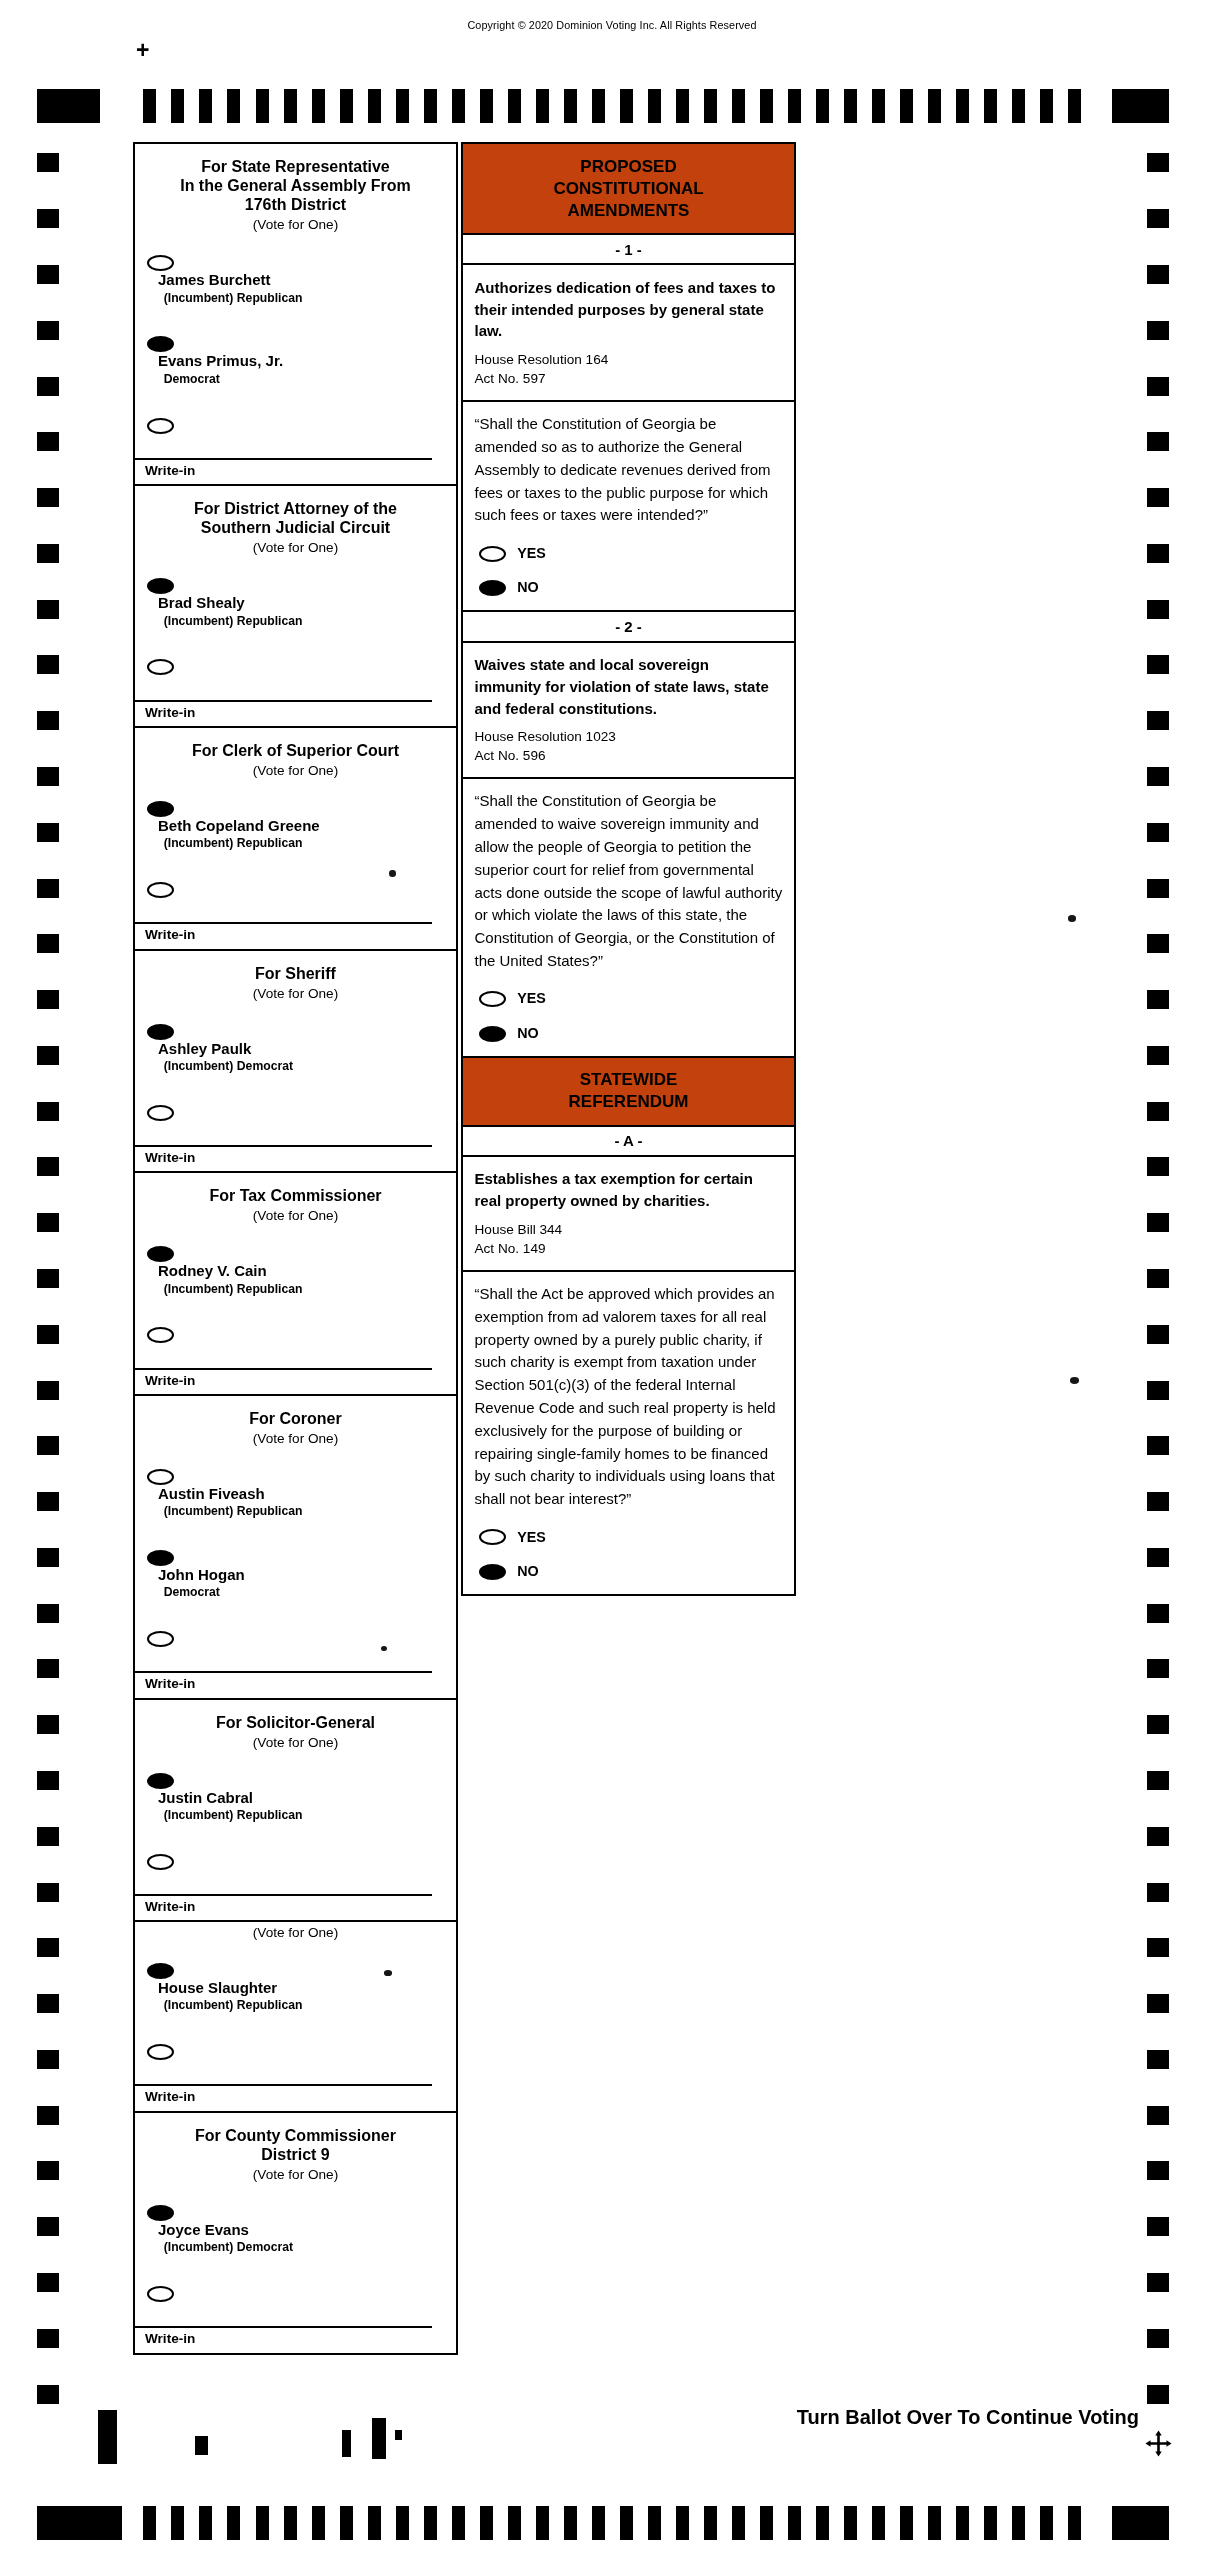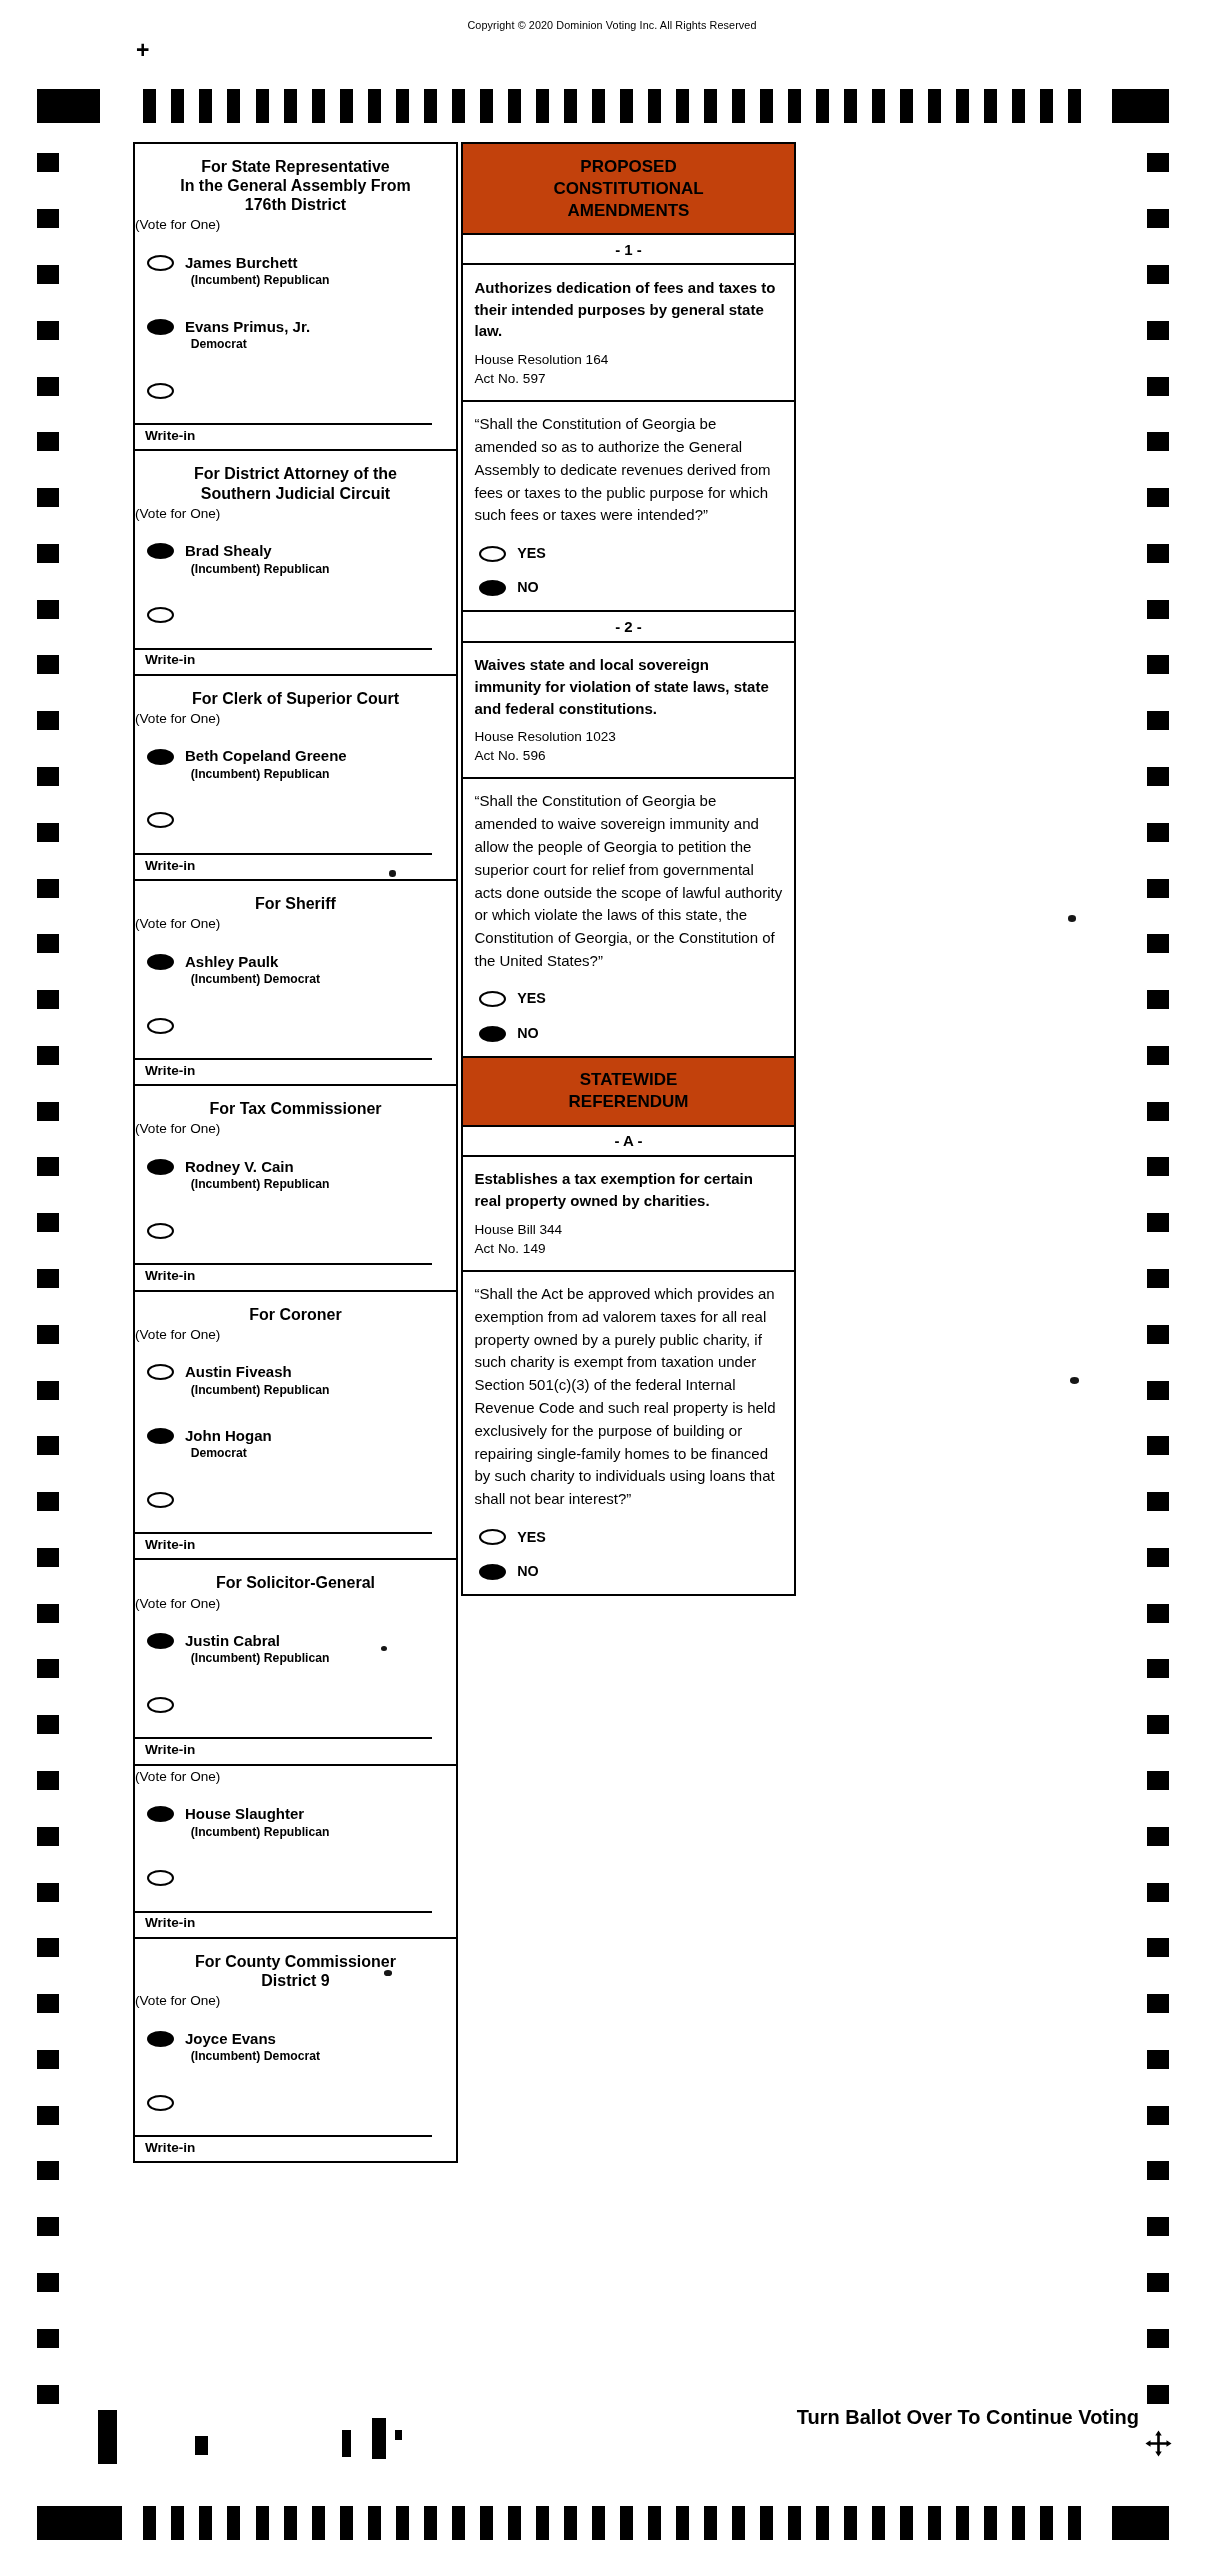--- a/index.html
+++ b/index.html
@@ -20,22 +20,22 @@
 
   .contest-column { position:absolute; left:122px; top:142px; width:336px;padding-left:11px; }
   .measures-column { position:absolute; left:461px; top:142px; width:335px; }
 
   .contest-box { border:2.2px solid #000; margin-top:-2.2px; background:#fff; }
   .contest-box:first-child { margin-top:0; }
   .contest-title {
     text-align:center; font-weight:bold; font-size:16px; line-height:1.2;
     padding:13px 8.6px 0; white-space:pre-line;
   }
-  .vote-for { font-size:13.6px; padding:2.9px 0 10px; }
-  .cand-row { display:flex; align-items:flex-start; padding:0 7.2px 0 11.5px; margin:11.5px 0 29px; }
+  .vote-for { text-align:center; font-size:13.6px; padding:2.9px 0 10px; }
+  .cand-row { display:flex; align-items:flex-start; padding:0 7.2px 0 11.5px; margin:11.5px 0 29px;flex-direction:column; }
   .cand-row.empty-row { margin:16px 0 24.4px; }
   .oval {
     flex:0 0 auto; width:27px; height:16px; border:2.2px solid #000;
     border-radius:50%; margin-top:1.4px; background:#fff;
   }
   .oval.filled { background:#000; }
   .cand-text { margin-left:11.5px; }
   .cand-name { font-weight:bold; font-size:15px; line-height:1.15; }
   .cand-detail { font-weight:bold; font-size:12.2px; line-height:1.25; padding:2.2px 0 0 5.7px; }
   .writein-line { border-top:2.2px solid #000; margin-right:24.4px; }

